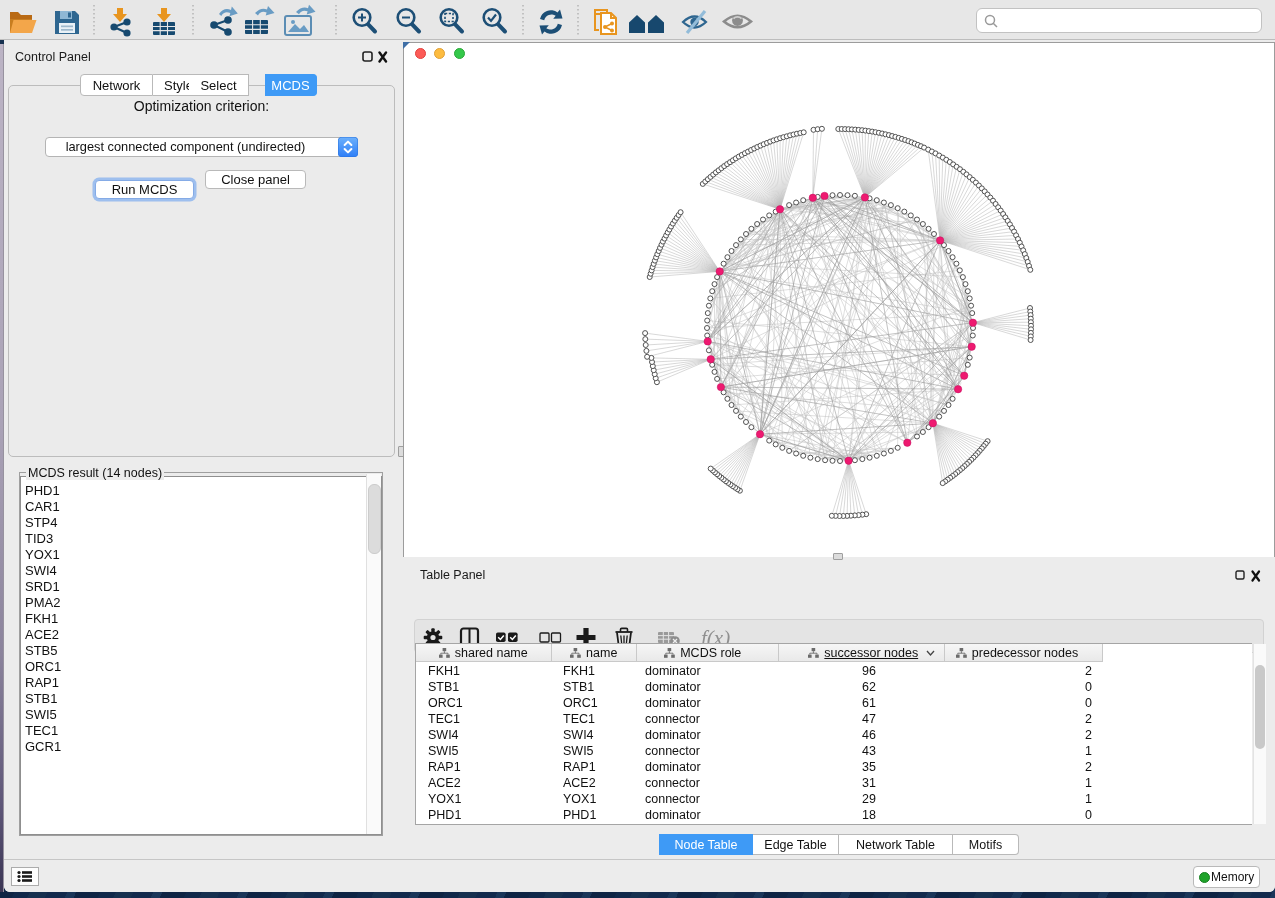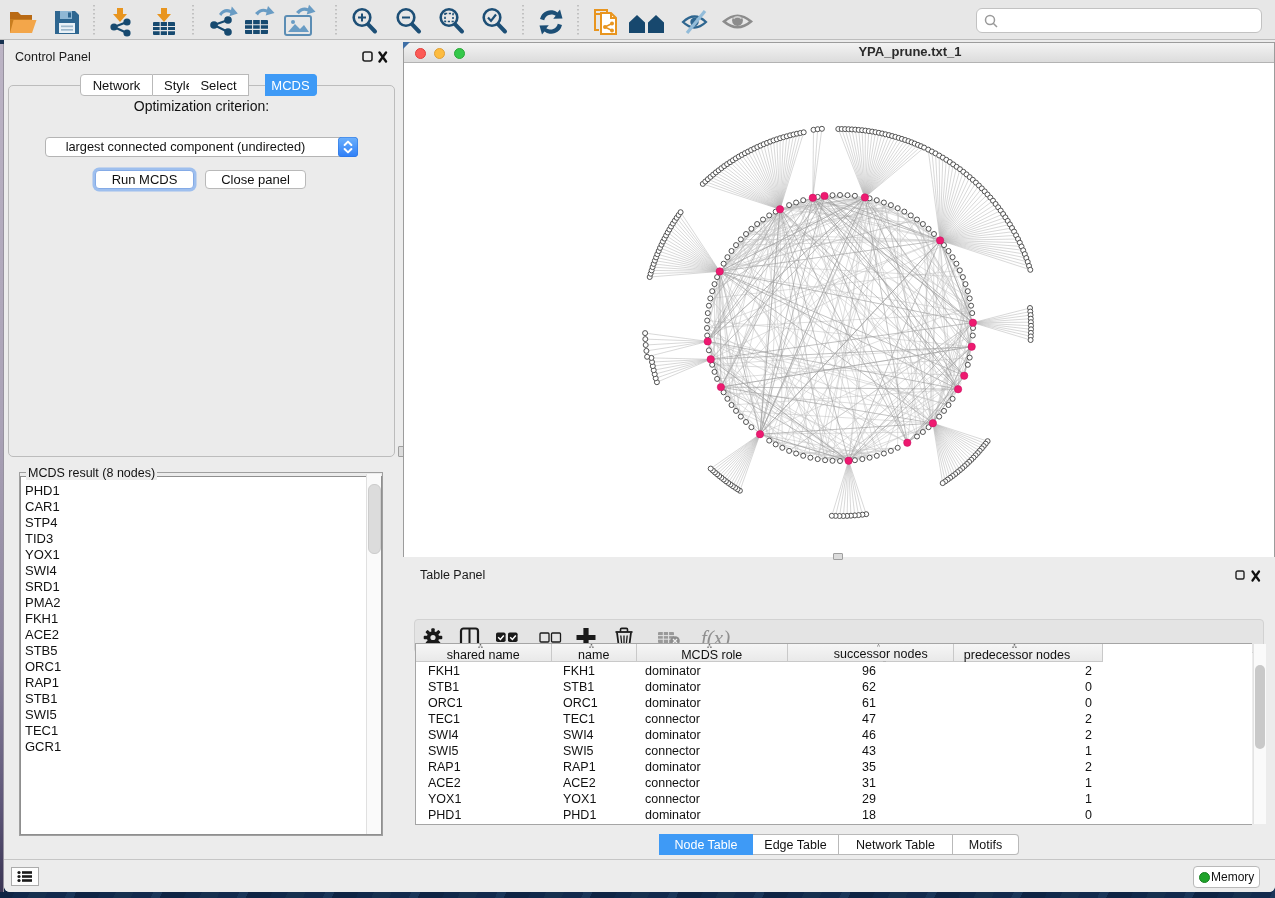--- a/index.html
+++ b/index.html
@@ -39,21 +39,21 @@
  color:#111; }
 #combo { left:45px; top:137px; width:313px; height:20px; background:#fff;
  border:1px solid #b4b4b4; border-radius:4px; font-size:12.8px; color:#111;
  line-height:18px; text-align:center; padding-right:32px; }
 #combo .arr { position:absolute; right:-1px; top:-1px; width:20px; height:20px;
  border-radius:4px; background:linear-gradient(#6db1fc,#2e7ef7);
  box-shadow:inset 0 0 0 0.5px #2a72dd; }
 .btn { position:absolute; height:19px; background:#fff;
  border:1px solid #b9b9b9; border-radius:4px; font-size:13px; color:#111;
  text-align:center; line-height:17px; }
-#runbtn { left:95px; top:170px; width:99px;
+#runbtn { left:95px; top:180px; width:99px;
  box-shadow:0 0 0 2.5px rgba(125,172,240,.7); border-color:#85abe6; }
 #closebtn { left:205px; top:170px; width:101px; }
 
 #fieldset { left:19px; top:472px; width:364px; height:364px;
  border:1px solid #9f9f9f; }
 #fslegend { left:26px; top:466px; background:#ececec; padding:0 2px; z-index:2;
  font-size:12.5px; color:#111; }
 #mlist { left:20px; top:476px; width:362px; height:359px; background:#fff;
  border:1px solid #8f8f8f; font-size:13px; color:#111; line-height:16px;
  padding:6px 0 0 4px; }
@@ -79,21 +79,21 @@
 
 #tptitle { left:420px; top:568px; font-size:12.5px; color:#1a1a1a; }
 #tptoolbar { left:414px; top:596px; width:850px; height:34px; background:#e4e4e4;
  border:1px solid #d2d2d2; border-radius:4px;margin-top:23px; }
 
 #table { left:415px; top:643px; width:837px; height:182px; background:#fff;
  border:1px solid #a5a5a5; border-right:none; font-size:12.5px; color:#111; }
 #thead { position:absolute; left:0; top:0; width:687px; height:18px;
  background:linear-gradient(#f6f6f6,#e9e9e9); border-bottom:1px solid #c9c9c9; }
 .hcell { position:absolute; top:0; height:18px; border-right:1px solid #c9c9c9;
- display:flex; align-items:center; justify-content:center; font-size:12.5px; color:#111;flex-direction:column; }
+ display:flex; align-items:center; justify-content:center; font-size:12.5px; color:#111; }
 .hcell svg.hic { margin-right:5px; }
 .trow { position:absolute; left:0; width:687px; height:16px; line-height:16px; }
 .c1 { position:absolute; left:12px; } .c2 { position:absolute; left:147px; }
 .c3 { position:absolute; left:229px; }
 .c4 { position:absolute; width:110px; left:398px; text-align:center; }
 .c5 { position:absolute; width:160px; left:516px; text-align:right; }
 #tscrolltrack { left:1253px; top:644px; width:13px; height:180px; background:#fafafa;
  border-left:1px solid #e3e3e3; }
 #tthumb { left:1254.5px; top:665px; width:10px; height:84px; background:#c9c9c9;
  border-radius:5px; }
@@ -271,29 +271,28 @@
 <div id="combo" class="abs">largest connected component (undirected)
  <div class="arr"><svg width="20" height="20" viewBox="0 0 20 20">
         <path d="M6.6 8 L10 4.6 L13.4 8" fill="none" stroke="#fff" stroke-width="2" stroke-linecap="round" stroke-linejoin="round"></path>
         <path d="M6.6 12 L10 15.4 L13.4 12" fill="none" stroke="#fff" stroke-width="2" stroke-linecap="round" stroke-linejoin="round"></path>
       </svg></div>
 </div>
 <div id="runbtn" class="btn">Run MCDS</div>
 <div id="closebtn" class="btn">Close panel</div>
 <div id="fieldset" class="abs"></div>
 <div id="mlist" class="abs">PHD1<br>CAR1<br>STP4<br>TID3<br>YOX1<br>SWI4<br>SRD1<br>PMA2<br>FKH1<br>ACE2<br>STB5<br>ORC1<br>RAP1<br>STB1<br>SWI5<br>TEC1<br>GCR1</div>
-<div id="fslegend" class="abs">MCDS result (8 nodes)</div>
+<div id="fslegend" class="abs">MCDS result (14 nodes)</div>
 <div id="mscroll" class="abs">
     <div id="mthumb" class="abs"></div>
   </div>
 <div id="vdiv" class="abs"></div>
 <div id="vhandle" class="abs"></div>
 
 <div id="netwin" class="abs">
-<div id="nettitle" class="abs">YPA_prune.txt_1</div>
 <svg class="abs" style="left:-1px;top:-1px;z-index:5" width="7" height="7" viewBox="0 0 7 7">
       <path d="M0 0 h7 L0 7 z" fill="#3f6fa6"></path>
     </svg>
 <div class="tl" style="left:10.5px;background:#fc5b57;border:0.5px solid #e2403c;"></div>
 <div class="tl" style="left:30.4px;background:#fdbc40;border:0.5px solid #dfa036;"></div>
 <div class="tl" style="left:50.3px;background:#34c84a;border:0.5px solid #2aa837;"></div>
 <div id="netcanvas" class="abs"><svg width="871" height="493" viewBox="0 0 871 493">
         <g stroke="#777777" stroke-width="0.8" opacity="0.55">
           <line x1="315.7" y1="207.4" x2="376.0" y2="145.3"></line>
           <line x1="315.7" y1="207.4" x2="460.9" y2="133.4"></line>
@@ -1225,32 +1224,32 @@
         <svg class="hic" width="11" height="10" viewBox="0 0 11 10">
           <g fill="#6b6b6b">
             <rect x="3.6" y="0" width="3.6" height="3.2"></rect>
             <rect x="0" y="6.6" width="3.6" height="3.2"></rect>
             <rect x="7.2" y="6.6" width="3.6" height="3.2"></rect>
           </g>
           <path d="M5.4 3.2 v2 M1.8 6.6 v-1.4 h7.2 v1.4" stroke="#6b6b6b" stroke-width="0.9" fill="none"></path>
         </svg>
         <span>name</span>
       </div>
-<div class="hcell" style="left:221px;width:150.5px;justify-content:flex-end;">
+<div class="hcell" style="left:212px;width:150.5px;">
         <svg class="hic" width="11" height="10" viewBox="0 0 11 10">
           <g fill="#6b6b6b">
             <rect x="3.6" y="0" width="3.6" height="3.2"></rect>
             <rect x="0" y="6.6" width="3.6" height="3.2"></rect>
             <rect x="7.2" y="6.6" width="3.6" height="3.2"></rect>
           </g>
           <path d="M5.4 3.2 v2 M1.8 6.6 v-1.4 h7.2 v1.4" stroke="#6b6b6b" stroke-width="0.9" fill="none"></path>
         </svg>
         <span>MCDS role</span>
       </div>
-<div class="hcell" style="left:393px;width:144.5px;">
+<div class="hcell" style="left:384px;width:144.5px;text-decoration:underline;">
         <svg class="hic" width="11" height="10" viewBox="0 0 11 10">
           <g fill="#6b6b6b">
             <rect x="3.6" y="0" width="3.6" height="3.2"></rect>
             <rect x="0" y="6.6" width="3.6" height="3.2"></rect>
             <rect x="7.2" y="6.6" width="3.6" height="3.2"></rect>
           </g>
           <path d="M5.4 3.2 v2 M1.8 6.6 v-1.4 h7.2 v1.4" stroke="#6b6b6b" stroke-width="0.9" fill="none"></path>
         </svg>
         <span>successor nodes</span>
         <svg style="margin-left:8px" width="9" height="6" viewBox="0 0 9 6">

